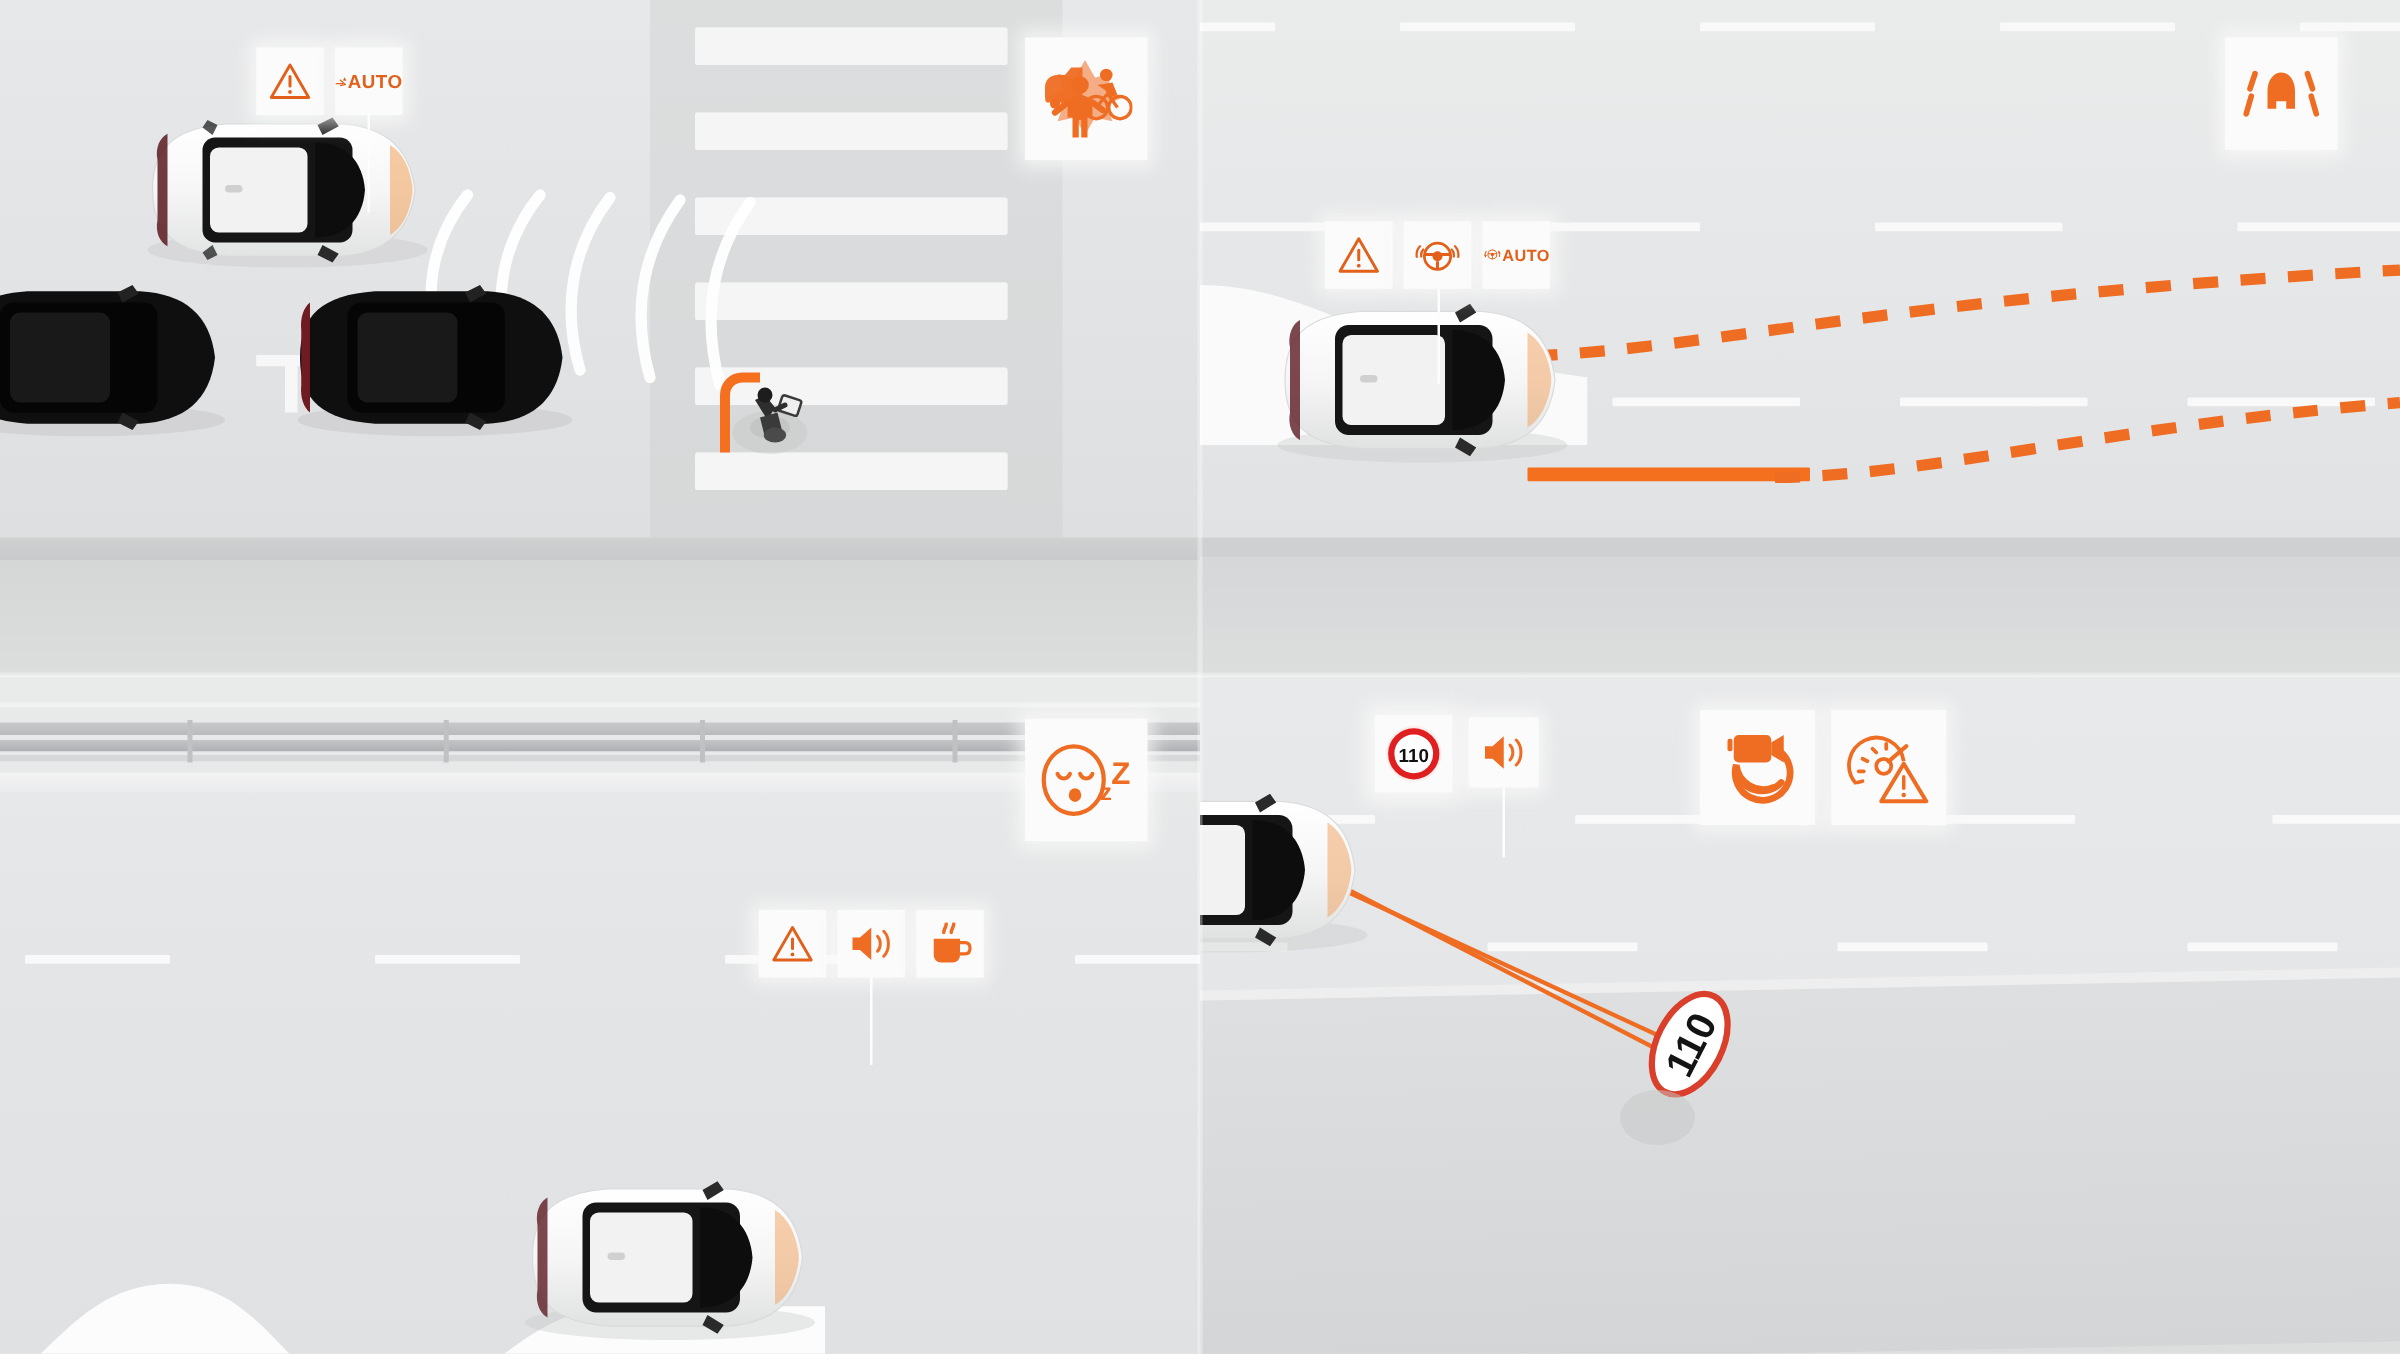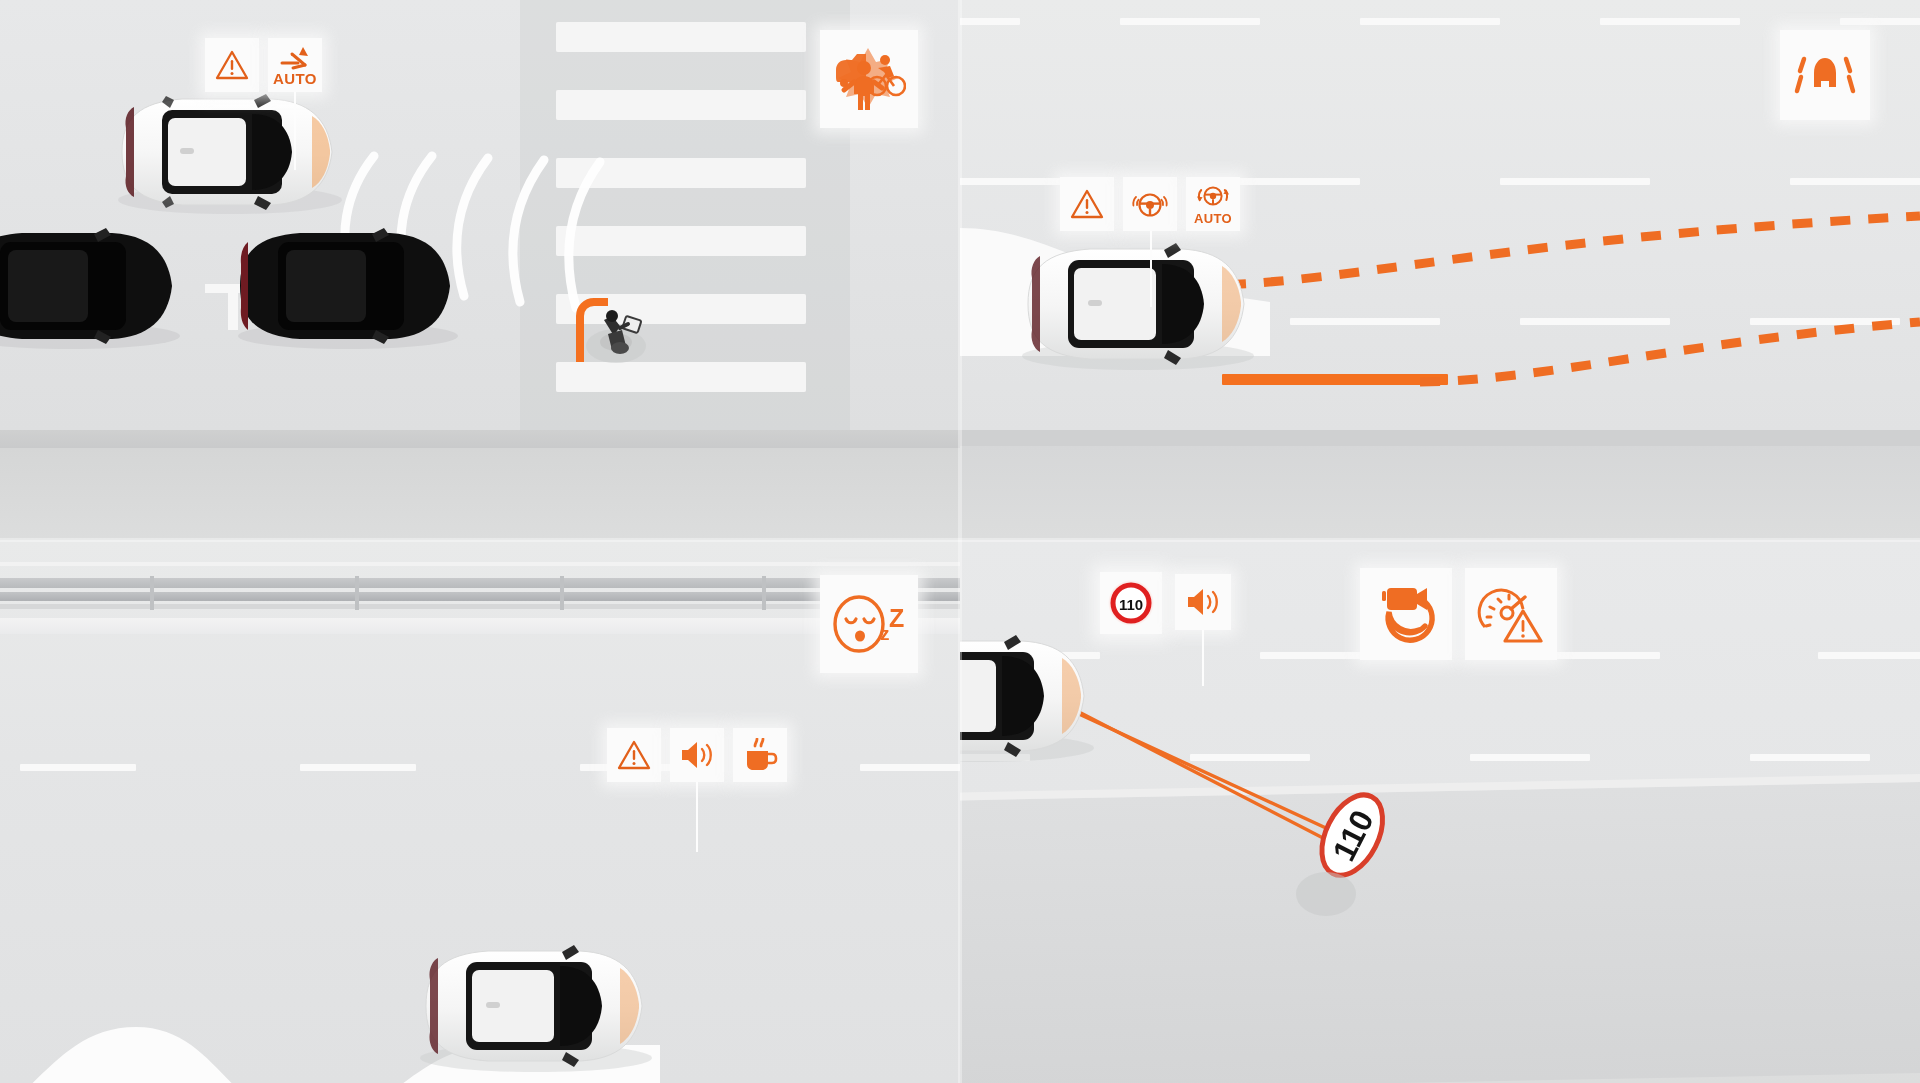--- a/index.html
+++ b/index.html
@@ -24,21 +24,21 @@
   .zebra { position:absolute; background:#f5f5f5; border-radius:2px; }
 
   
   .chip {
     position: absolute;
     background: #fbfbfb;
     display: flex; align-items: center; justify-content: center;
     box-shadow: 0 0 14px 6px rgba(250,250,250,.75);
   }
   .chip svg { display:block; }
-  .chip-auto { flex-direction: column; }
+  .chip-auto { flex-direction: row; }
   .auto-txt {
     font-size: 15px; font-weight: 700; letter-spacing: .4px;
     color: #e2601a; line-height: 1; margin-top: 1px;
   }
   .leader { position:absolute; width:2px; background:#fdfdfd; }
 
   
   .car { position:absolute; }
   .car svg { display:block; }
   .orange-bar { position:absolute; background:#f4701f; border-radius:1px; }

